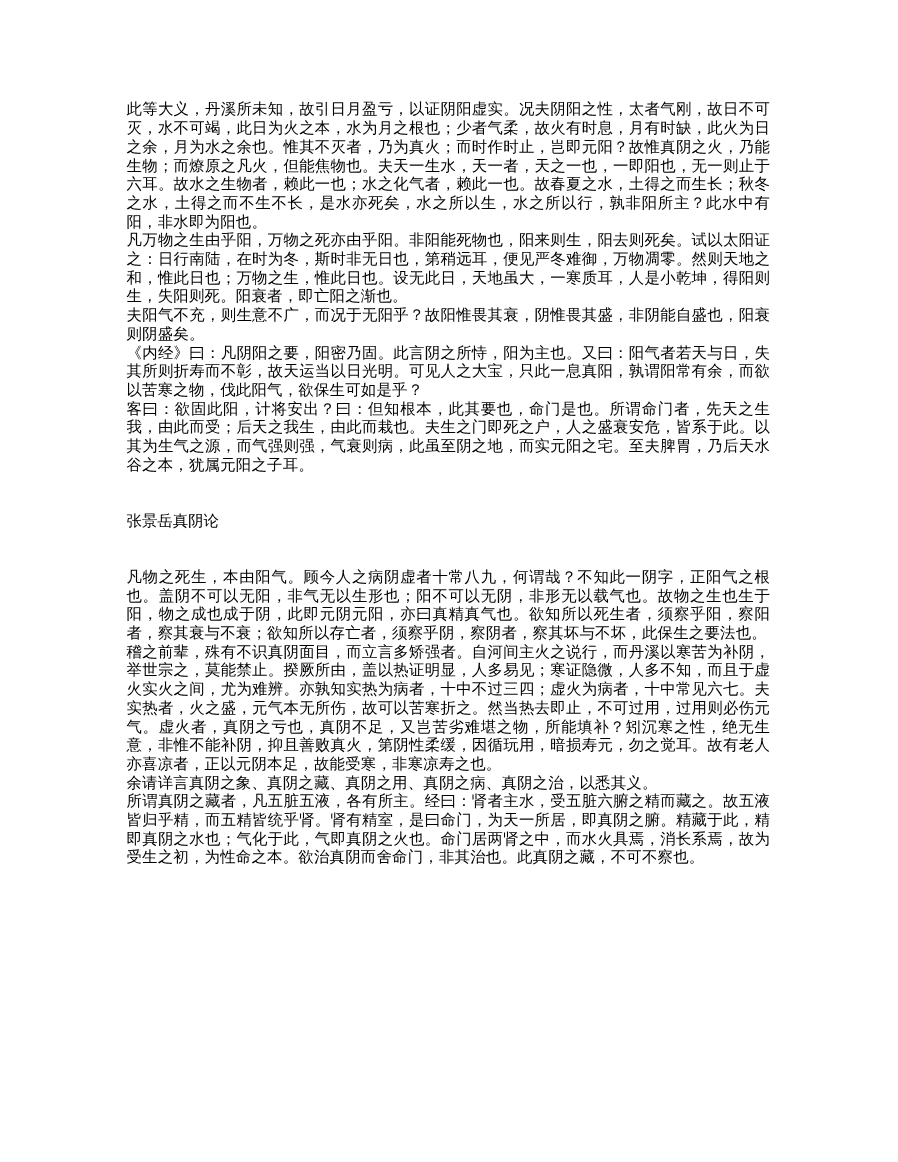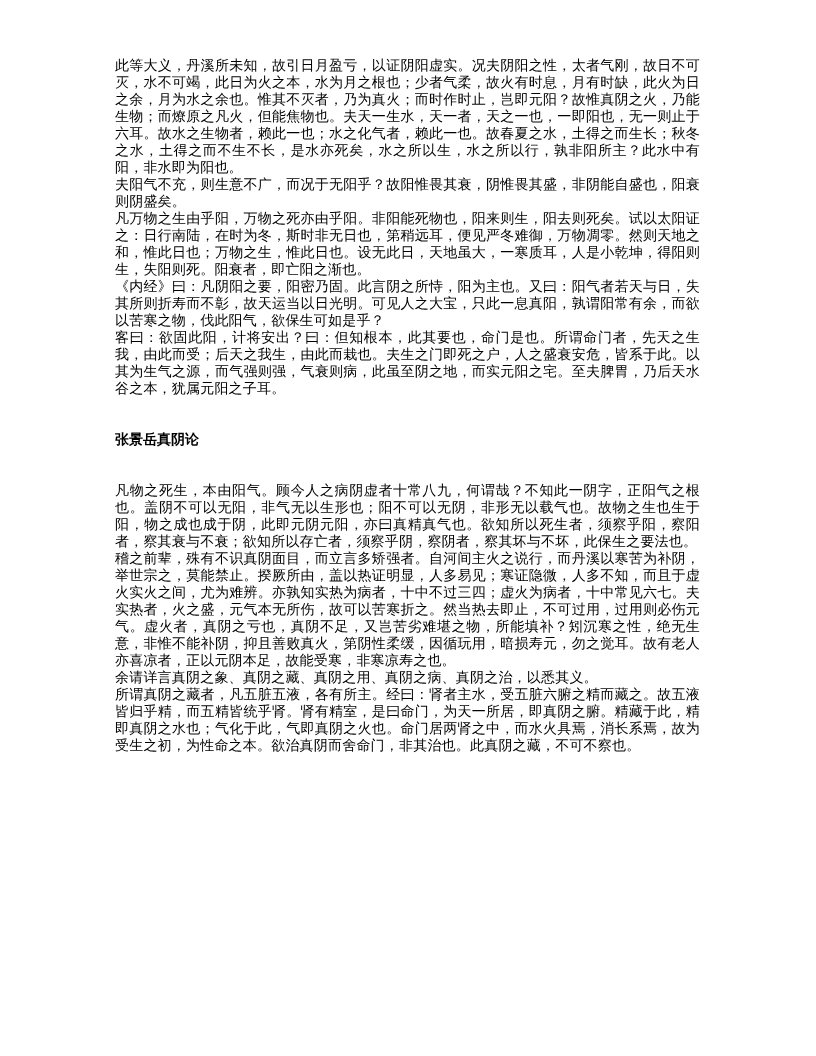--- a/index.html
+++ b/index.html
@@ -7,47 +7,47 @@
     padding: 0;
     background: #ffffff;
   }
   .page {
     position: relative;
     width: 816px;
     height: 1056px;
     background: #ffffff;
     color: #000000;
     box-sizing: border-box;
-    padding: 57px 116px 0 115px;
+    padding: 92px 116px 0 115px;
     font-family: "Liberation Serif", "DejaVu Serif", serif;
     font-size: 14px;
     line-height: 17px;
     overflow: hidden;
   }
   .para {
     margin: 0;
     text-align: justify;
     letter-spacing: 0.2px;
     word-break: break-all;
   }
   .section-heading {
     margin: 34px 0 34px 0;
     font-size: 14px;
-    font-weight: bold;
+    font-weight: normal;
     line-height: 17px;
     text-align: left;
   }
 </style>
 </head>
 <body>
 
 <div class="page">
   <p class="para">此等大义，丹溪所未知，故引日月盈亏，以证阴阳虚实。况夫阴阳之性，太者气刚，故日不可灭，水不可竭，此日为火之本，水为月之根也；少者气柔，故火有时息，月有时缺，此火为日之余，月为水之余也。惟其不灭者，乃为真火；而时作时止，岂即元阳？故惟真阴之火，乃能生物；而燎原之凡火，但能焦物也。夫天一生水，天一者，天之一也，一即阳也，无一则止于六耳。故水之生物者，赖此一也；水之化气者，赖此一也。故春夏之水，土得之而生长；秋冬之水，土得之而不生不长，是水亦死矣，水之所以生，水之所以行，孰非阳所主？此水中有阳，非水即为阳也。</p>
+  <p class="para">凡万物之生由乎阳，万物之死亦由乎阳。非阳能死物也，阳来则生，阳去则死矣。试以太阳证之：日行南陆，在时为冬，斯时非无日也，第稍远耳，便见严冬难御，万物凋零。然则天地之和，惟此日也；万物之生，惟此日也。设无此日，天地虽大，一寒质耳，人是小乾坤，得阳则生，失阳则死。阳衰者，即亡阳之渐也。</p>
   <p class="para">夫阳气不充，则生意不广，而况于无阳乎？故阳惟畏其衰，阴惟畏其盛，非阴能自盛也，阳衰则阴盛矣。</p>
-  <p class="para">凡万物之生由乎阳，万物之死亦由乎阳。非阳能死物也，阳来则生，阳去则死矣。试以太阳证之：日行南陆，在时为冬，斯时非无日也，第稍远耳，便见严冬难御，万物凋零。然则天地之和，惟此日也；万物之生，惟此日也。设无此日，天地虽大，一寒质耳，人是小乾坤，得阳则生，失阳则死。阳衰者，即亡阳之渐也。</p>
   <p class="para">《内经》曰：凡阴阳之要，阳密乃固。此言阴之所恃，阳为主也。又曰：阳气者若天与日，失其所则折寿而不彰，故天运当以日光明。可见人之大宝，只此一息真阳，孰谓阳常有余，而欲以苦寒之物，伐此阳气，欲保生可如是乎？</p>
   <p class="para">客曰：欲固此阳，计将安出？曰：但知根本，此其要也，命门是也。所谓命门者，先天之生我，由此而受；后天之我生，由此而栽也。夫生之门即死之户，人之盛衰安危，皆系于此。以其为生气之源，而气强则强，气衰则病，此虽至阴之地，而实元阳之宅。至夫脾胃，乃后天水谷之本，犹属元阳之子耳。</p>
 
   <h2 class="section-heading">张景岳真阴论</h2>
 
   <p class="para">凡物之死生，本由阳气。顾今人之病阴虚者十常八九，何谓哉？不知此一阴字，正阳气之根也。盖阴不可以无阳，非气无以生形也；阳不可以无阴，非形无以载气也。故物之生也生于阳，物之成也成于阴，此即元阴元阳，亦曰真精真气也。欲知所以死生者，须察乎阳，察阳者，察其衰与不衰；欲知所以存亡者，须察乎阴，察阴者，察其坏与不坏，此保生之要法也。</p>
   <p class="para">稽之前辈，殊有不识真阴面目，而立言多矫强者。自河间主火之说行，而丹溪以寒苦为补阴，举世宗之，莫能禁止。揆厥所由，盖以热证明显，人多易见；寒证隐微，人多不知，而且于虚火实火之间，尤为难辨。亦孰知实热为病者，十中不过三四；虚火为病者，十中常见六七。夫实热者，火之盛，元气本无所伤，故可以苦寒折之。然当热去即止，不可过用，过用则必伤元气。虚火者，真阴之亏也，真阴不足，又岂苦劣难堪之物，所能填补？矧沉寒之性，绝无生意，非惟不能补阴，抑且善败真火，第阴性柔缓，因循玩用，暗损寿元，勿之觉耳。故有老人亦喜凉者，正以元阴本足，故能受寒，非寒凉寿之也。</p>
   <p class="para">余请详言真阴之象、真阴之藏、真阴之用、真阴之病、真阴之治，以悉其义。</p>
   <p class="para">所谓真阴之藏者，凡五脏五液，各有所主。经曰：肾者主水，受五脏六腑之精而藏之。故五液皆归乎精，而五精皆统乎肾。肾有精室，是曰命门，为天一所居，即真阴之腑。精藏于此，精即真阴之水也；气化于此，气即真阴之火也。命门居两肾之中，而水火具焉，消长系焉，故为受生之初，为性命之本。欲治真阴而舍命门，非其治也。此真阴之藏，不可不察也。</p>
 </div>

